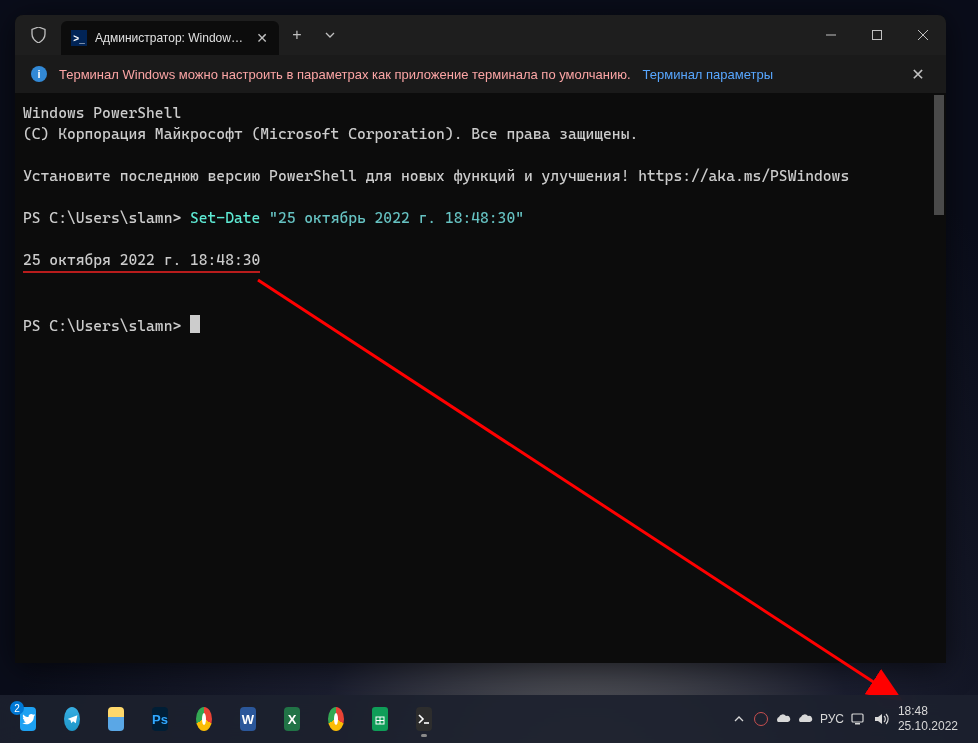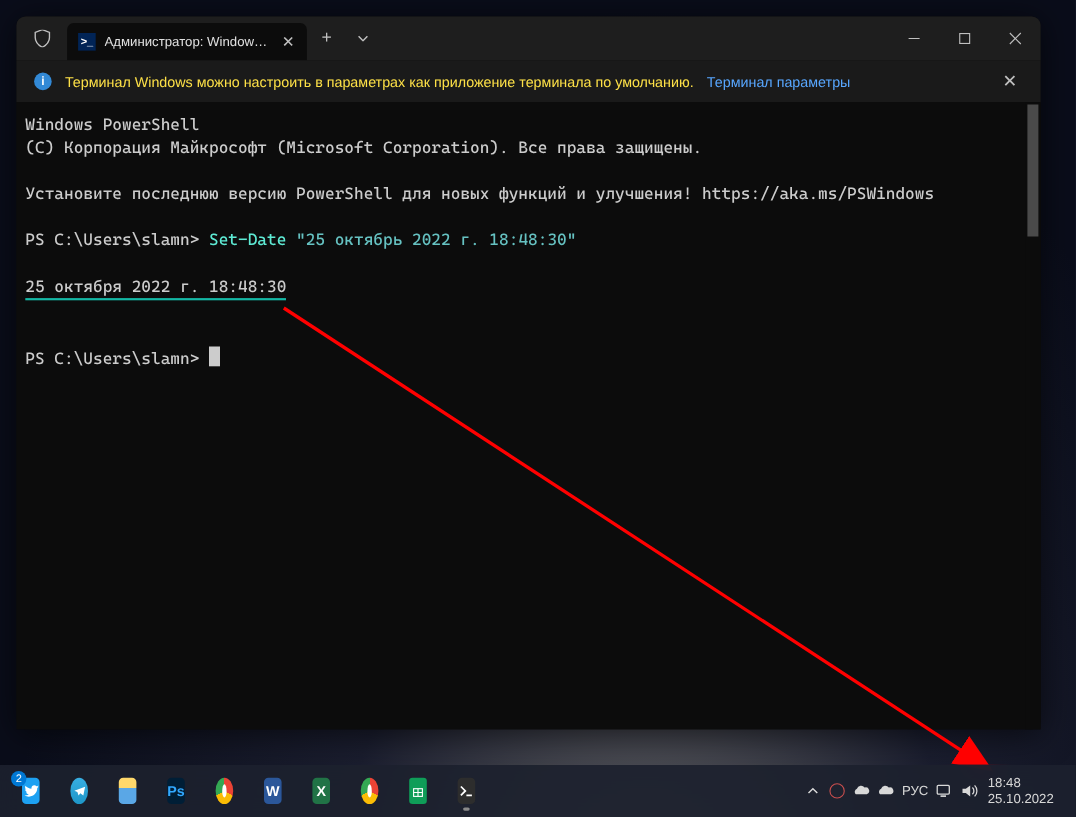--- a/index.html
+++ b/index.html
@@ -16,30 +16,30 @@
 .tab-close { color: #c0c0c0; font-size: 14px; width: 18px; height: 18px; display: flex; align-items: center; justify-content: center; border-radius: 3px; }
 .newtab { width: 36px; display: flex; align-items: center; justify-content: center; color: #c0c0c0; font-size: 16px; }
 .tabmenu { width: 30px; display: flex; align-items: center; justify-content: center; color: #c0c0c0; font-size: 10px; }
 .titlebar-spacer { flex: 1; }
 .wc { display: flex; }
 .wc-btn { width: 46px; display: flex; align-items: center; justify-content: center; color: #c0c0c0; }
 .wc-btn svg { width: 12px; height: 12px; }
 
 .infobar { height: 38px; background: #1a1a1a; display: flex; align-items: center; padding: 0 16px; gap: 12px; }
 .infobar .info-icon { width: 16px; height: 16px; border-radius: 50%; background: #3289d6; color: #fff; display: flex; align-items: center; justify-content: center; font-size: 11px; font-weight: bold; }
-.infobar .msg { color: #fde047; font-size: 13px; flex-shrink: 0; }
+.infobar .msg { color: #fca5a5; font-size: 13px; flex-shrink: 0; }
 .infobar .link { color: #58a7ff; font-size: 13px; }
 .infobar .spacer { flex: 1; }
 .infobar .close { color: #c0c0c0; font-size: 16px; width: 24px; height: 24px; display: flex; align-items: center; justify-content: center; }
 
 .term-body { flex: 1; position: relative; background: #0c0c0c; }
 .term { position: absolute; left: 0; top: 0; right: 14px; bottom: 0; padding: 10px 0 0 8px; font-family: Consolas, 'Cascadia Mono', monospace; font-size: 15px; line-height: 21px; color: #cccccc; white-space: pre; }
 .term .cmd { color: #5eead4; }
 .term .str { color: #66c2c2; }
-.term .underline { border-bottom: 2px solid #14b8a6; display: inline-block; padding-bottom: 0; }
+.term .underline { border-bottom: 2px solid #b91c1c; display: inline-block; padding-bottom: 0; }
 .cursor { display: inline-block; width: 10px; height: 18px; background: #cccccc; vertical-align: -2px; }
 .scrollbar { position: absolute; right: 0; top: 0; width: 14px; height: 100%; background: #0c0c0c; }
 .scrollbar-thumb { position: absolute; left: 2px; top: 2px; right: 2px; height: 120px; background: #4a4a4a; border-radius: 0; }
 
 
 .arrow-svg { position: absolute; left: 0; top: 0; width: 978px; height: 743px; pointer-events: none; }
 
 
 .taskbar { position: absolute; left: 0; bottom: 0; width: 978px; height: 48px; background: rgba(28,33,46,0.92); backdrop-filter: blur(10px); display: flex; align-items: center; padding: 0 6px; }
 .tb-icon { width: 40px; height: 40px; display: flex; align-items: center; justify-content: center; border-radius: 4px; position: relative; margin: 0 2px; }

